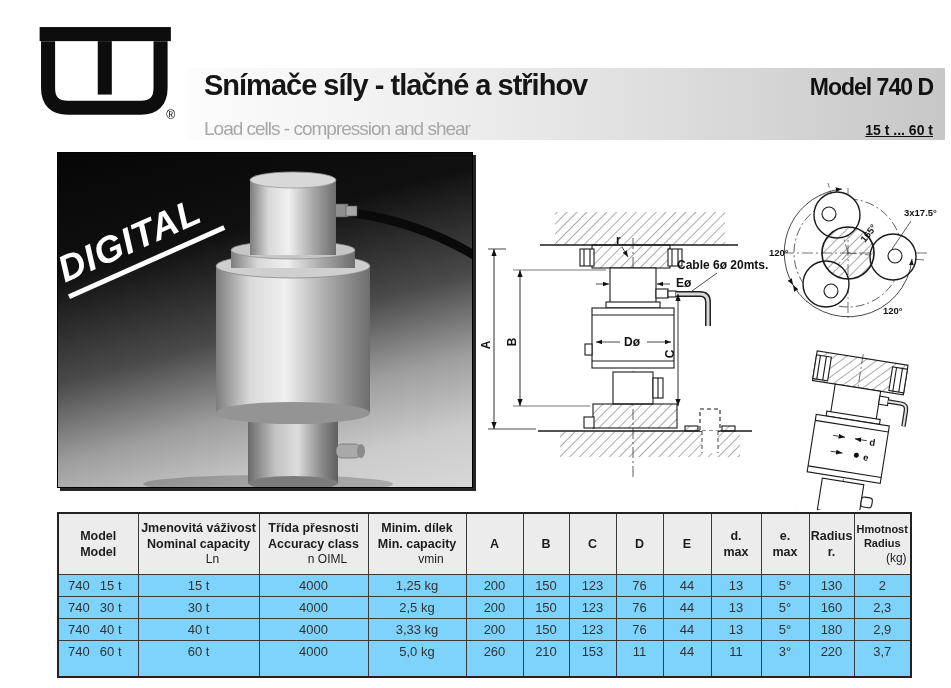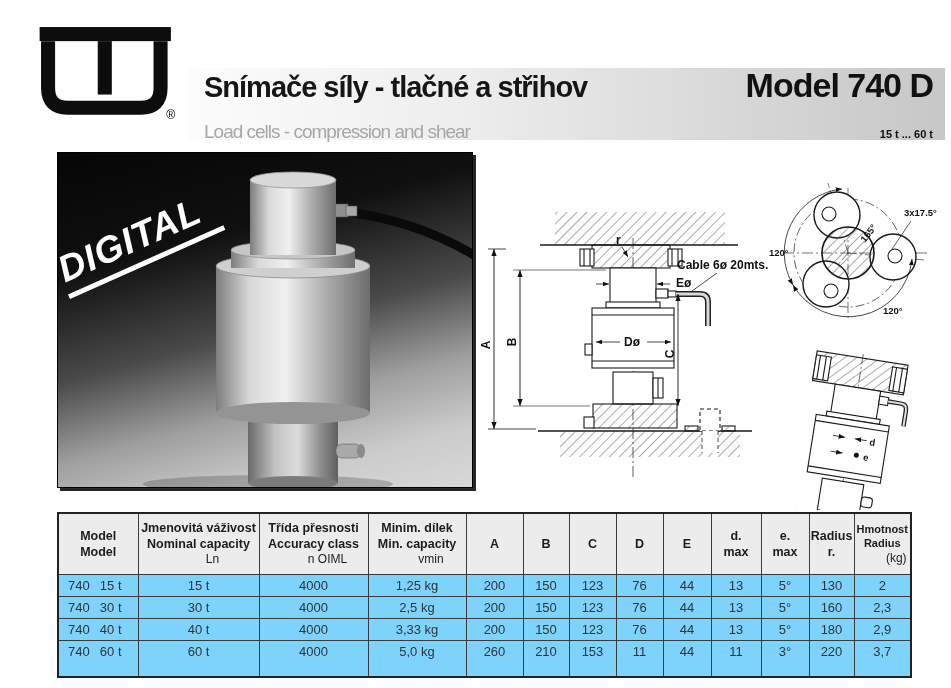--- a/index.html
+++ b/index.html
@@ -7,22 +7,22 @@
         font-family:"Liberation Sans","DejaVu Sans",sans-serif;}
 
   
   .logo{position:absolute;left:34px;top:20px;width:150px;height:106px;}
   .band{position:absolute;left:188px;top:30px;width:757px;height:72px;
         background:linear-gradient(to right,#fcfcfc 0%,#eeeeee 35%,#c7c7c7 100%);
         display:flex;flex-direction:column;justify-content:center;gap:16px;padding:0;margin-top:38px;}
   .band-row{display:flex;justify-content:space-between;align-items:baseline;padding:0 12px 0 16px;}
   .t-cz{font-size:29px;font-weight:bold;color:#161616;letter-spacing:-1px;white-space:nowrap;}
   .t-en{font-size:19px;font-weight:normal;color:#a7a7a7;letter-spacing:-1px;white-space:nowrap;}
-  .t-model{font-size:34px;font-weight:bold;color:#111;letter-spacing:-1px;white-space:nowrap;}
-  .t-range{font-size:11px;font-weight:bold;color:#111;white-space:nowrap;}
+  .t-model{font-size:23px;font-weight:bold;color:#111;letter-spacing:-1px;white-space:nowrap;}
+  .t-range{font-size:14px;font-weight:bold;color:#111;white-space:nowrap;text-decoration:underline;}
 
   
   .photo{position:absolute;left:57px;top:152px;width:414px;height:334px;
          border:1px solid #000;box-shadow:3px 3px 0 rgba(0,0,0,.85);
          background:linear-gradient(165deg,#060606 0%,#101010 28%,#4a4a4a 52%,#9e9e9e 70%,#cbcbcb 86%,#d8d8d8 100%);
          overflow:hidden;}
   .digital{position:absolute;left:12px;top:96px;transform:rotate(-24deg);transform-origin:left bottom;
            color:#fff;font-size:37px;font-weight:bold;font-style:italic;letter-spacing:1px;
            border-bottom:5px solid #fff;padding:0 16px 3px 2px;z-index:3;}
   .cellart{position:absolute;left:0;top:0;z-index:2;}

